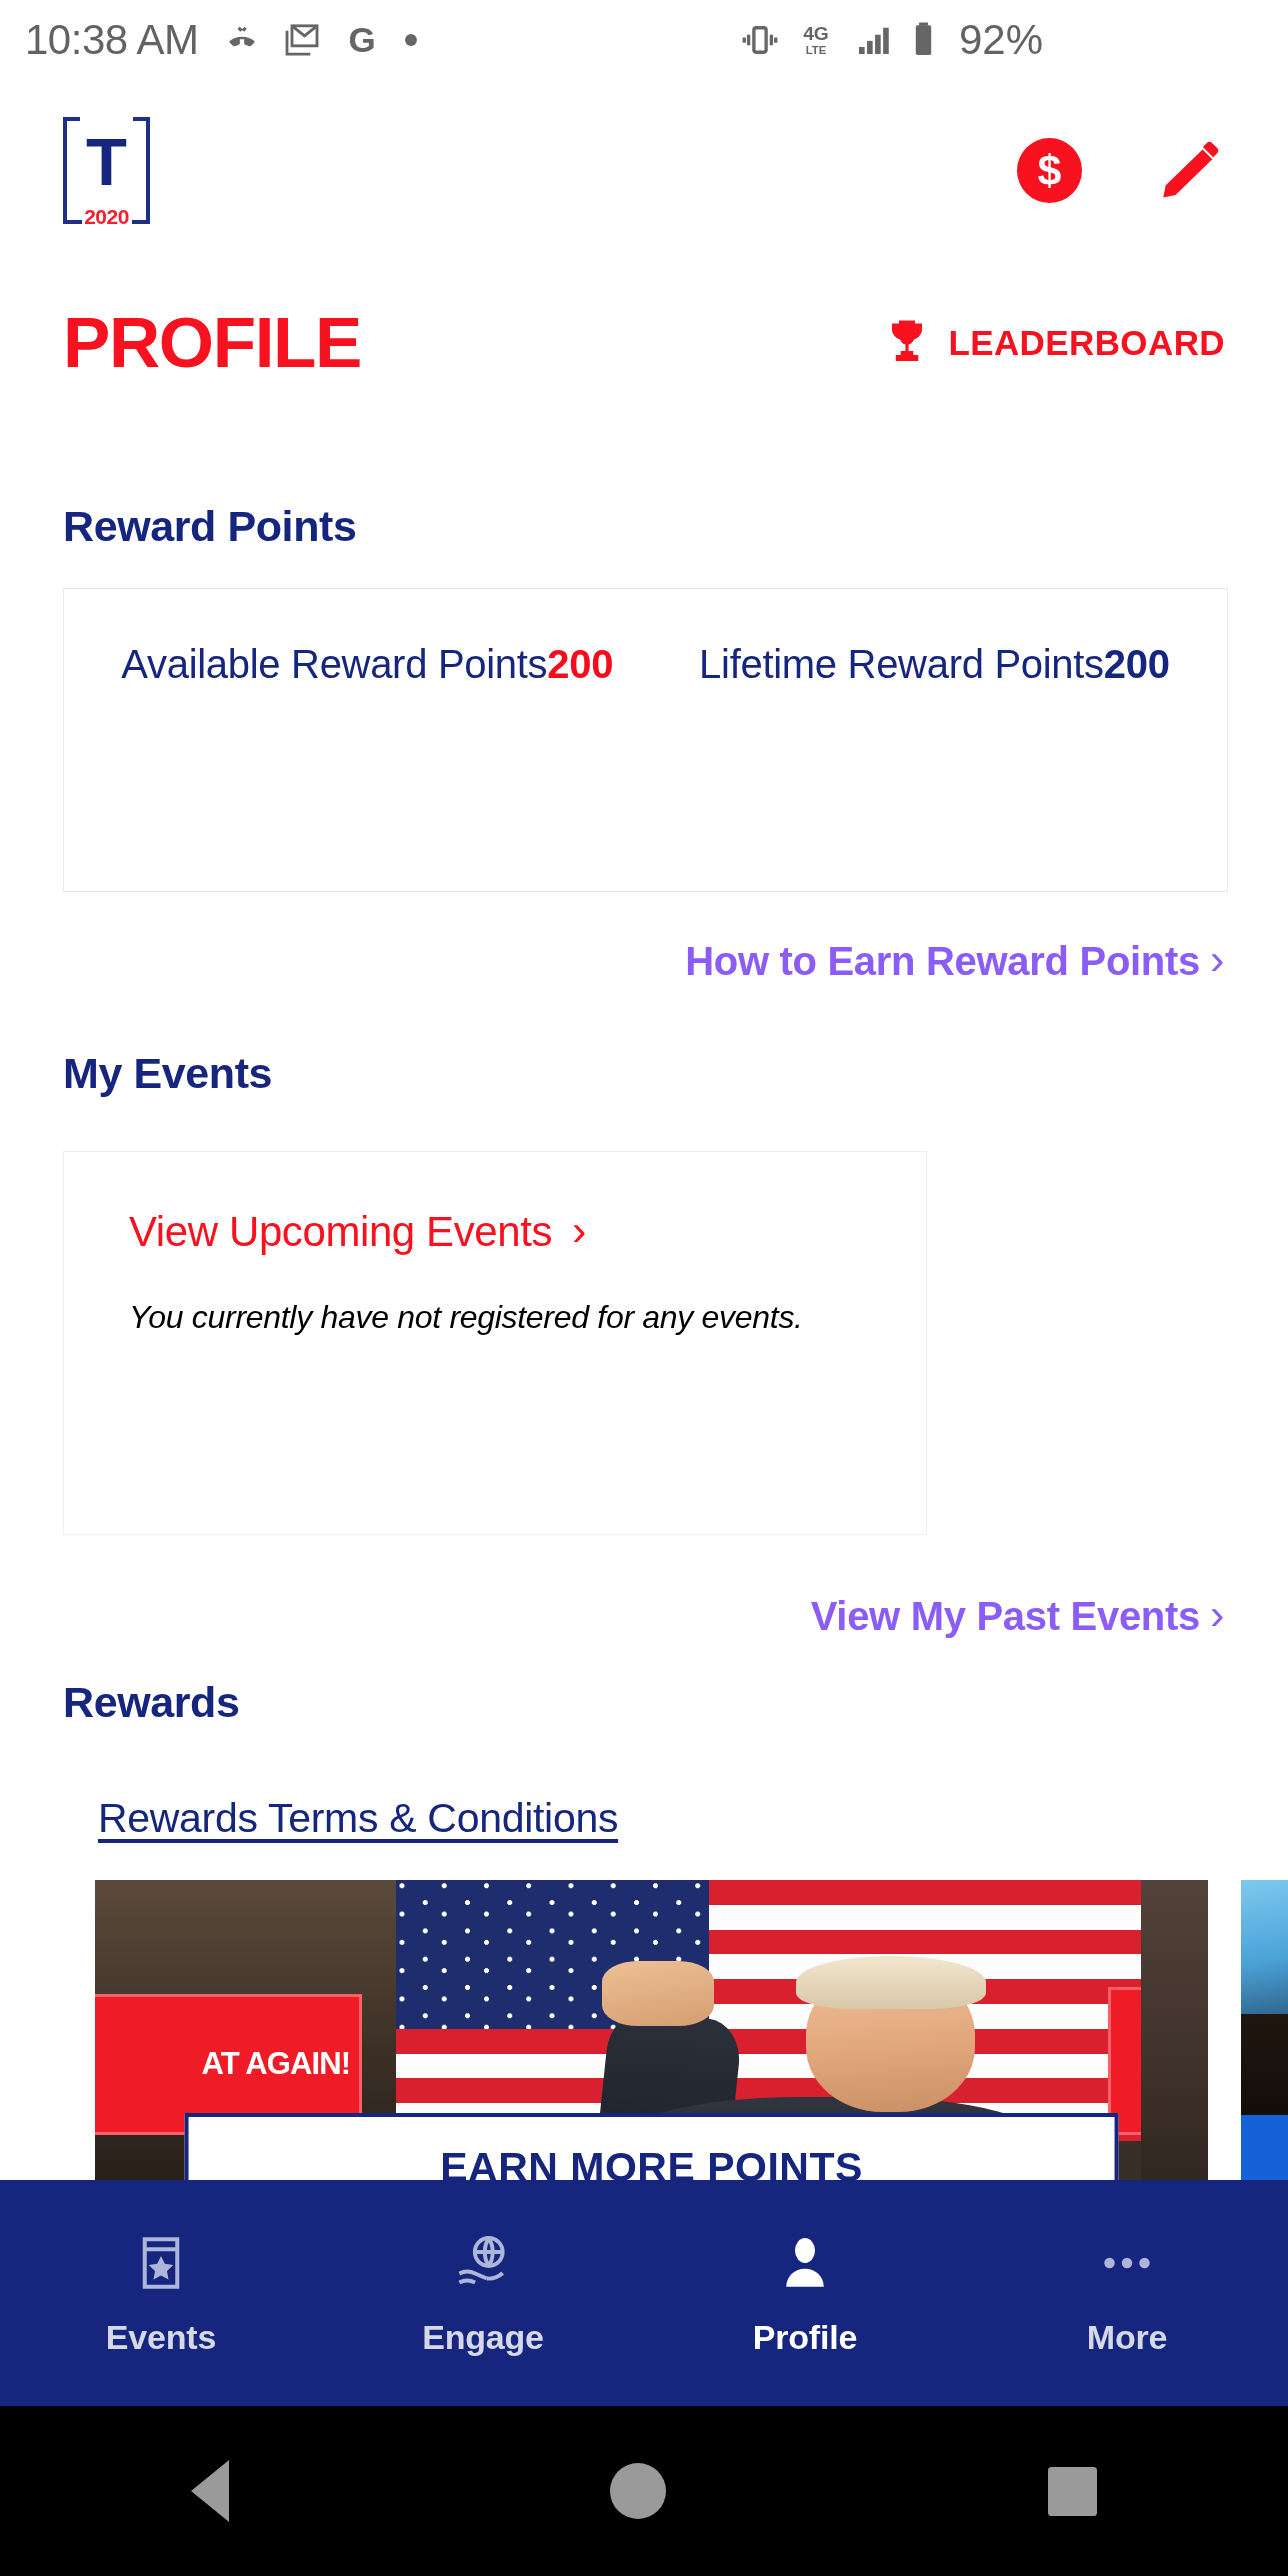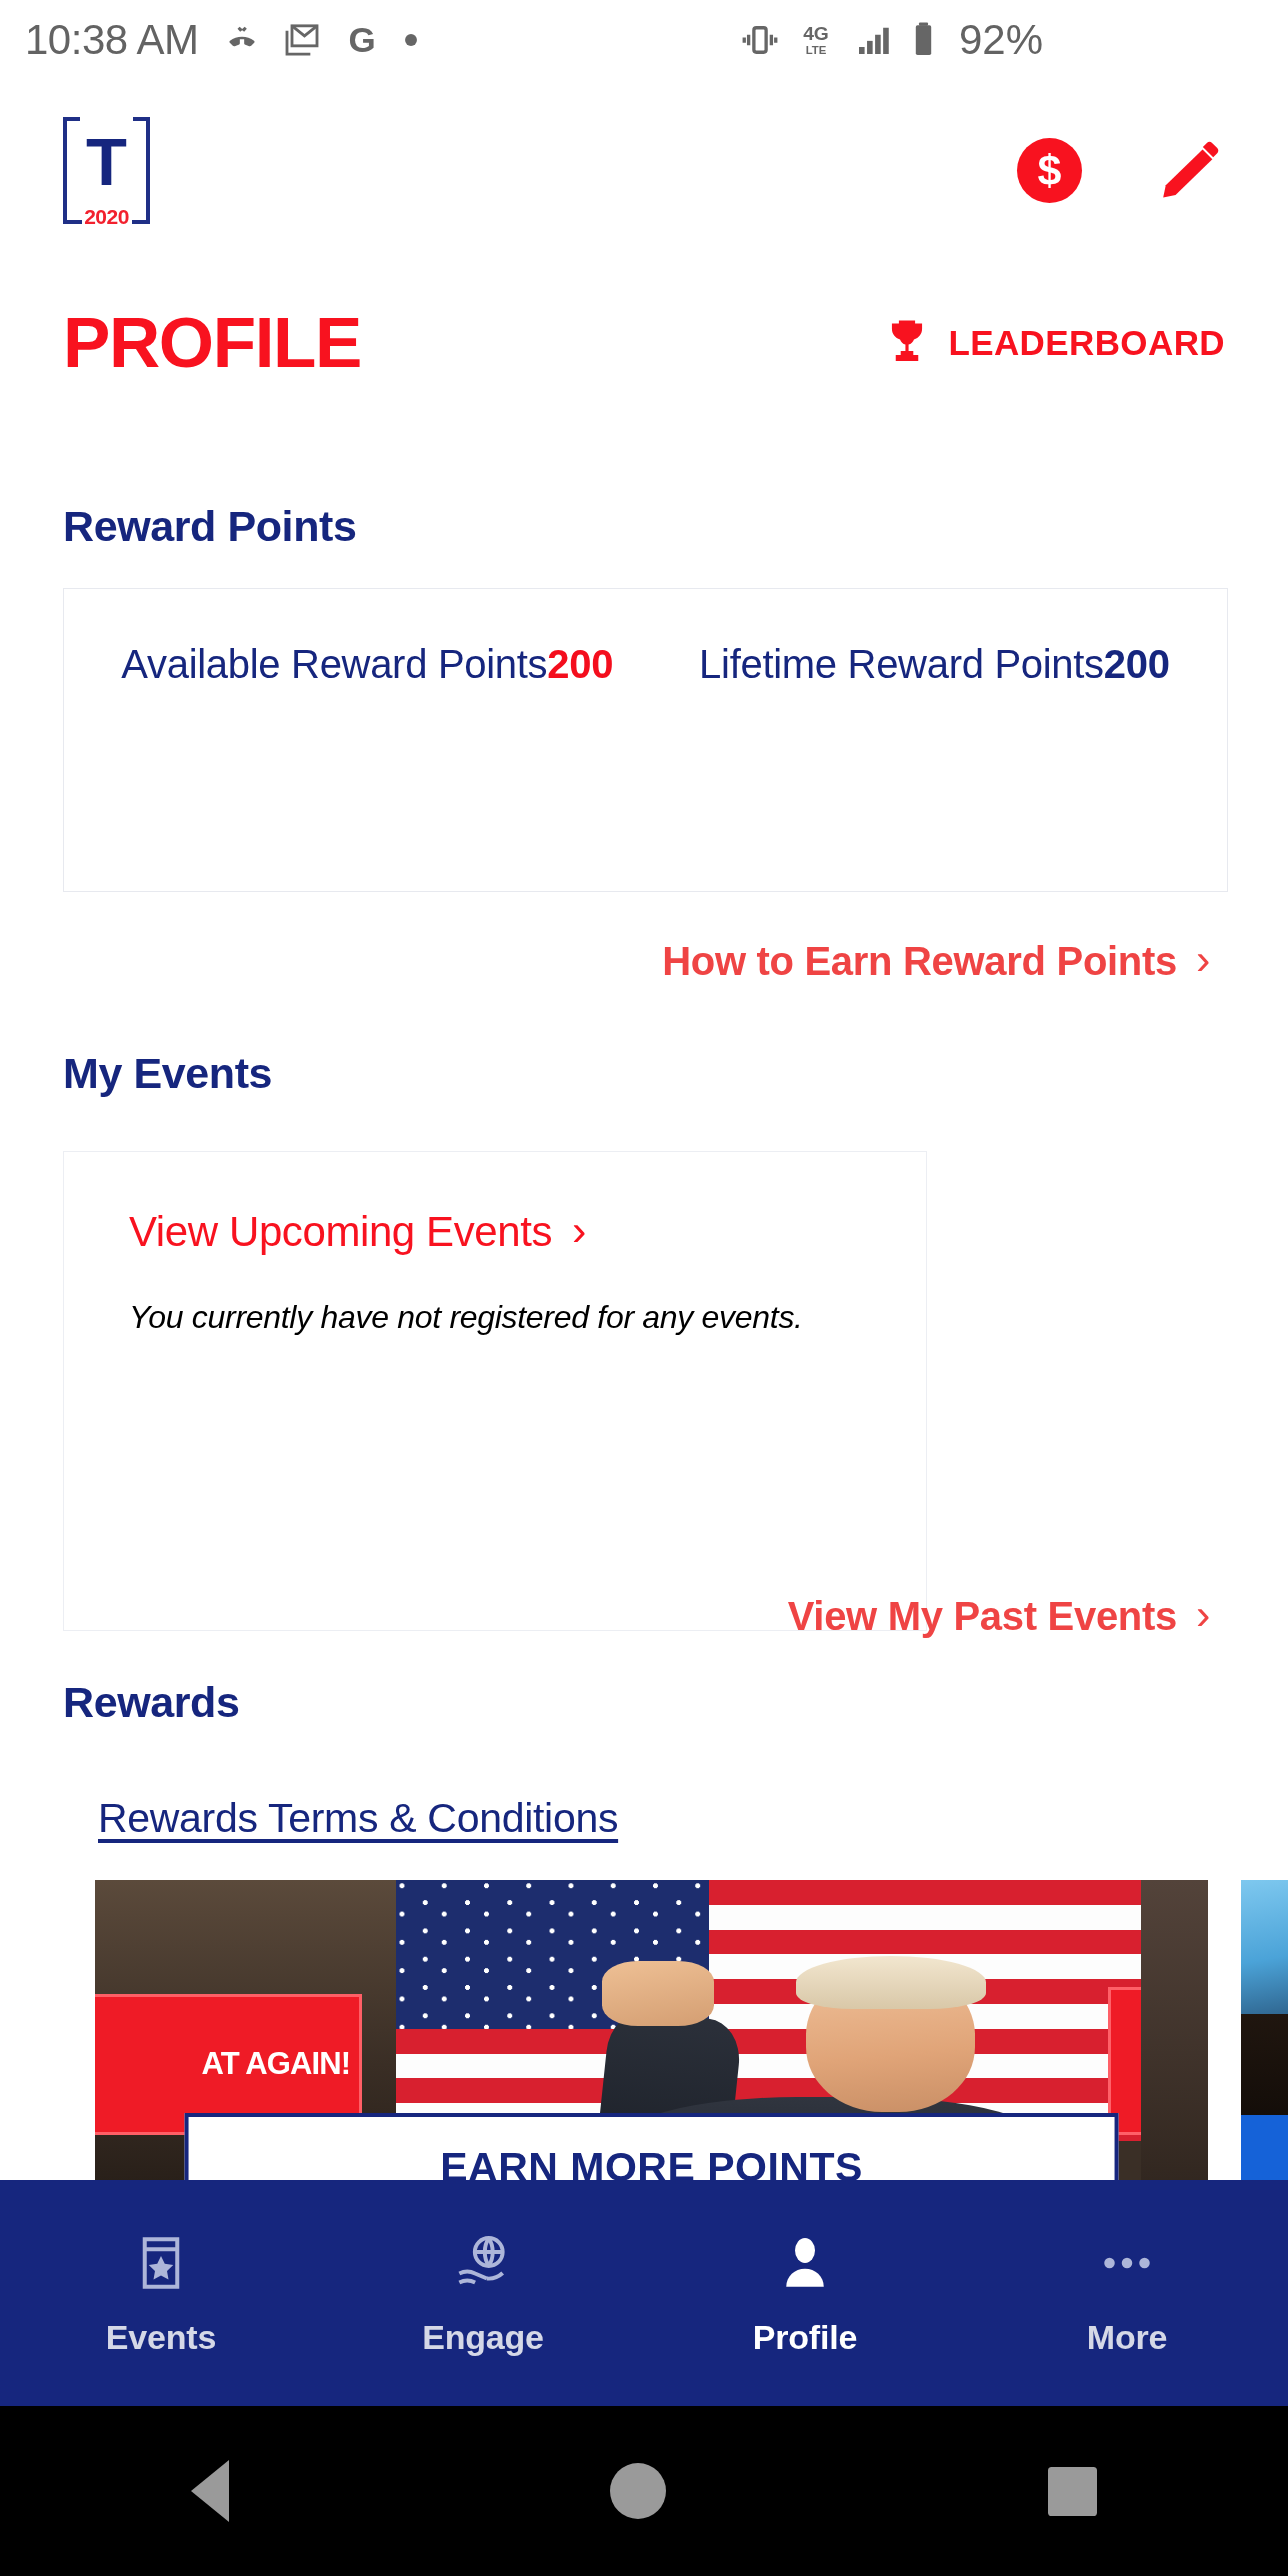--- a/index.html
+++ b/index.html
@@ -96,31 +96,31 @@
     display:flex; align-items:center; padding:0 43px; height:50%;
   }
   .rp-label { font-size:40px; color:#16267e; font-weight:400; letter-spacing:-0.3px; }
   .rp-sp { flex:1; }
   .rp-value { font-size:40px; font-weight:700; letter-spacing:-0.3px; }
   .rp-value.red { color:#f40e1d; }
   .rp-value.navy { color:#16267e; }
 
   
   .red-link {
-    position:absolute; right:78px;
-    display:flex; align-items:center; gap:19px;
-    font-size:40px; font-weight:700; color:#ef4444; letter-spacing:-0.3px;
+    position:absolute; right:64px;
+    display:flex; align-items:center; gap:10px;
+    font-size:40px; font-weight:700; color:#8b5cf6; letter-spacing:-0.3px;
   }
   #link-earn { top:939px; }
   #link-past { top:1594px; }
   .chev { font-size:43px; font-weight:400; line-height:1; margin-top:-3.6px; }
 
   
   .ev-card {
-    position:absolute; top:1151px; left:63px; width:864px; height:480px;
+    position:absolute; top:1151px; left:63px; width:864px; height:384px;
     background:#fff; border:1.8px solid #eceef3;
     padding:56px 65px 0 65px;
   }
   .ev-link {
     display:flex; align-items:center; gap:20px;
     font-size:42px; color:#f8121f; font-weight:400; letter-spacing:-0.4px;
   }
   .ev-note {
     margin-top:36px;
     font-size:32px; color:#000000; line-height:1.6; letter-spacing:-0.3px;

